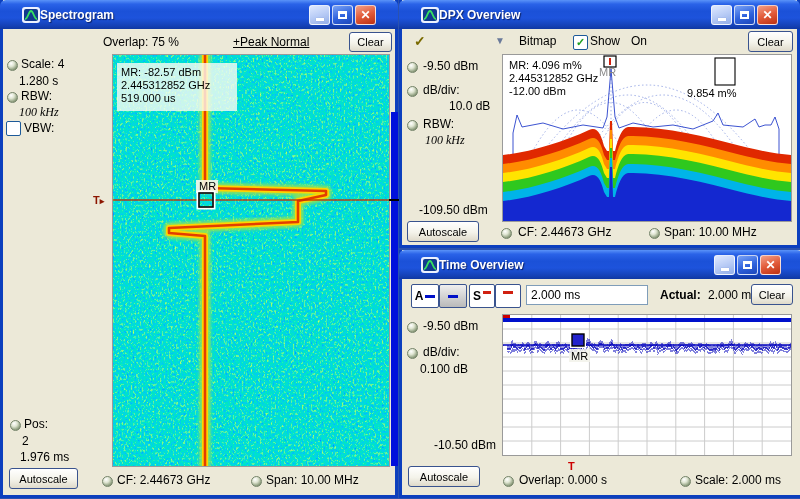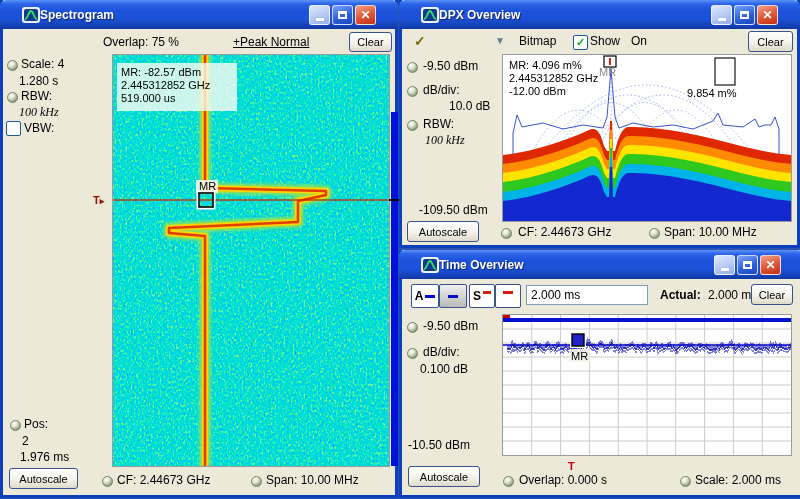--- a/index.html
+++ b/index.html
@@ -267,21 +267,21 @@
       <input class="xpinput" style="left: 124px; top: 6px; width: 122px; height: 20px;" value="2.000 ms">
       <span class="lbl" style="left:258px;top:9px;font-weight:bold;">Actual:</span>
       <span class="lbl" style="left:306px;top:9px;">2.000 ms</span>
       <button class="xpbtn" style="left:349px;top:5px;width:42px;height:21px;">Clear</button>
 
       <span class="orb" style="left:5px;top:43px;"></span>
       <span class="lbl" style="left:21px;top:40px;">-9.50 dBm</span>
       <span class="orb" style="left:5px;top:69px;"></span>
       <span class="lbl" style="left:21px;top:66px;">dB/div:</span>
       <span class="lbl" style="left:18px;top:83px;">0.100 dB</span>
-      <span class="lbl" style="left:6px;top:159px;">-10.50 dBm</span>
+      <span class="lbl" style="left:32px;top:159px;">-10.50 dBm</span>
       <button class="xpbtn" style="left:6px;top:187px;width:72px;height:21px;">Autoscale</button>
 
       <svg class="plotframe" style="left:101px;top:36px;" width="288" height="140" viewBox="0 0 288 140">
         <defs>
           <filter id="jag" x="-5%" y="-400%" width="110%" height="900%">
             <feTurbulence type="turbulence" baseFrequency="0.18 0.02" numOctaves="2" seed="4"></feTurbulence>
             <feDisplacementMap in="SourceGraphic" scale="11" xChannelSelector="R" yChannelSelector="G"></feDisplacementMap>
           </filter>
         </defs>
         <rect width="288" height="140" fill="#ffffff"></rect>

